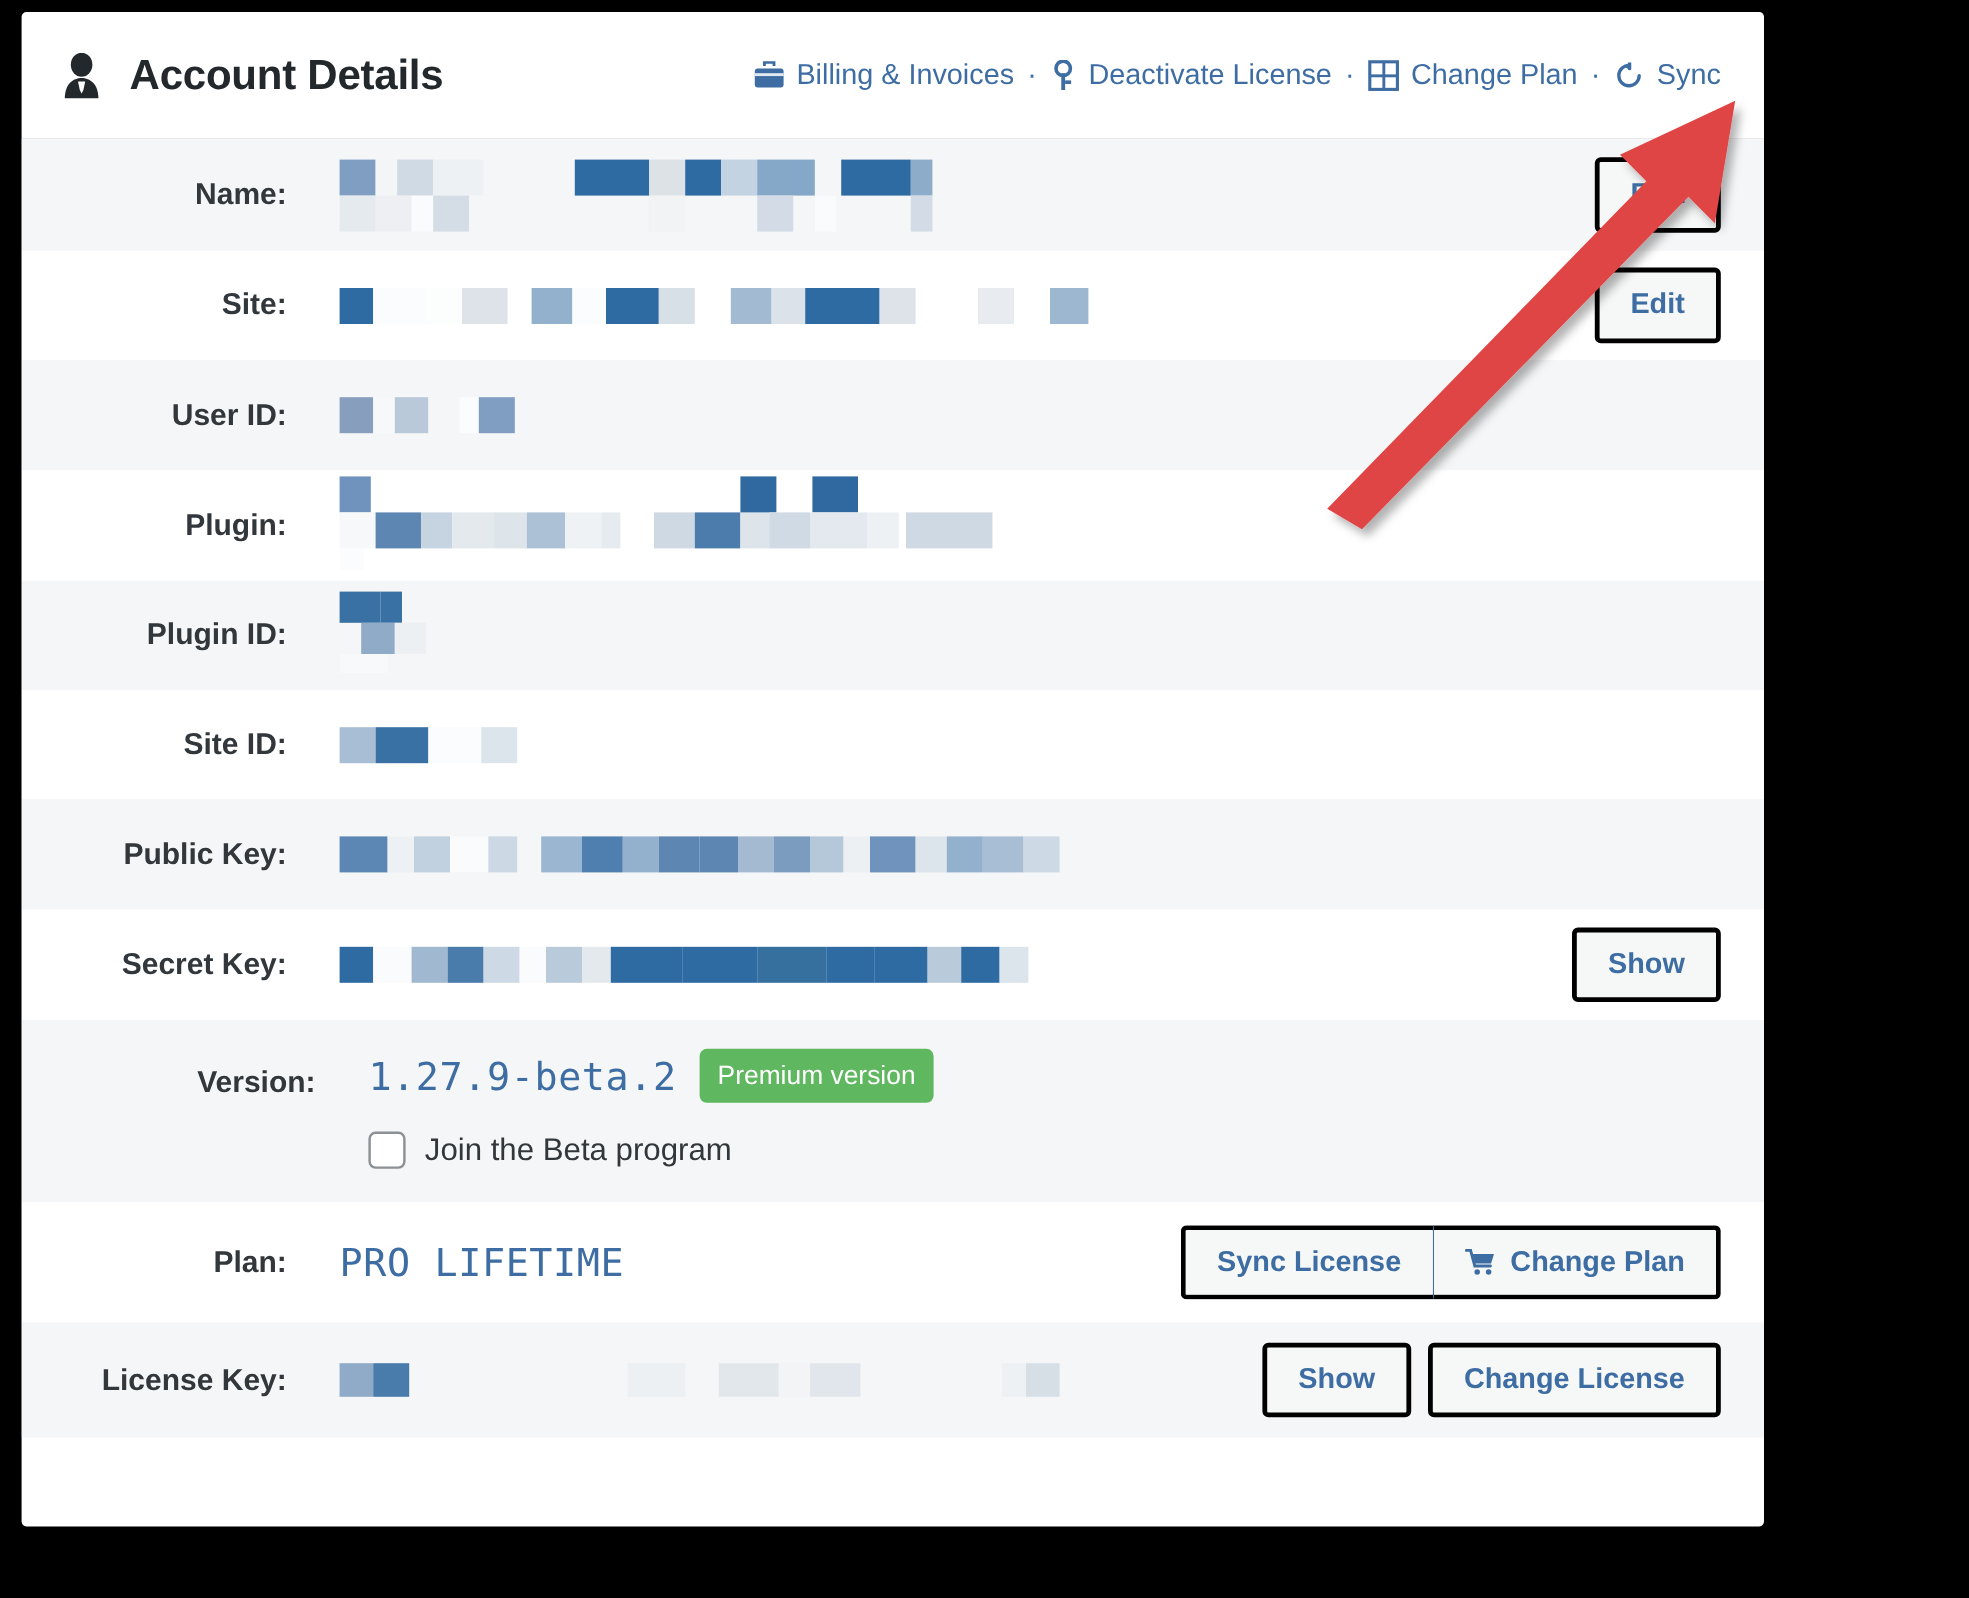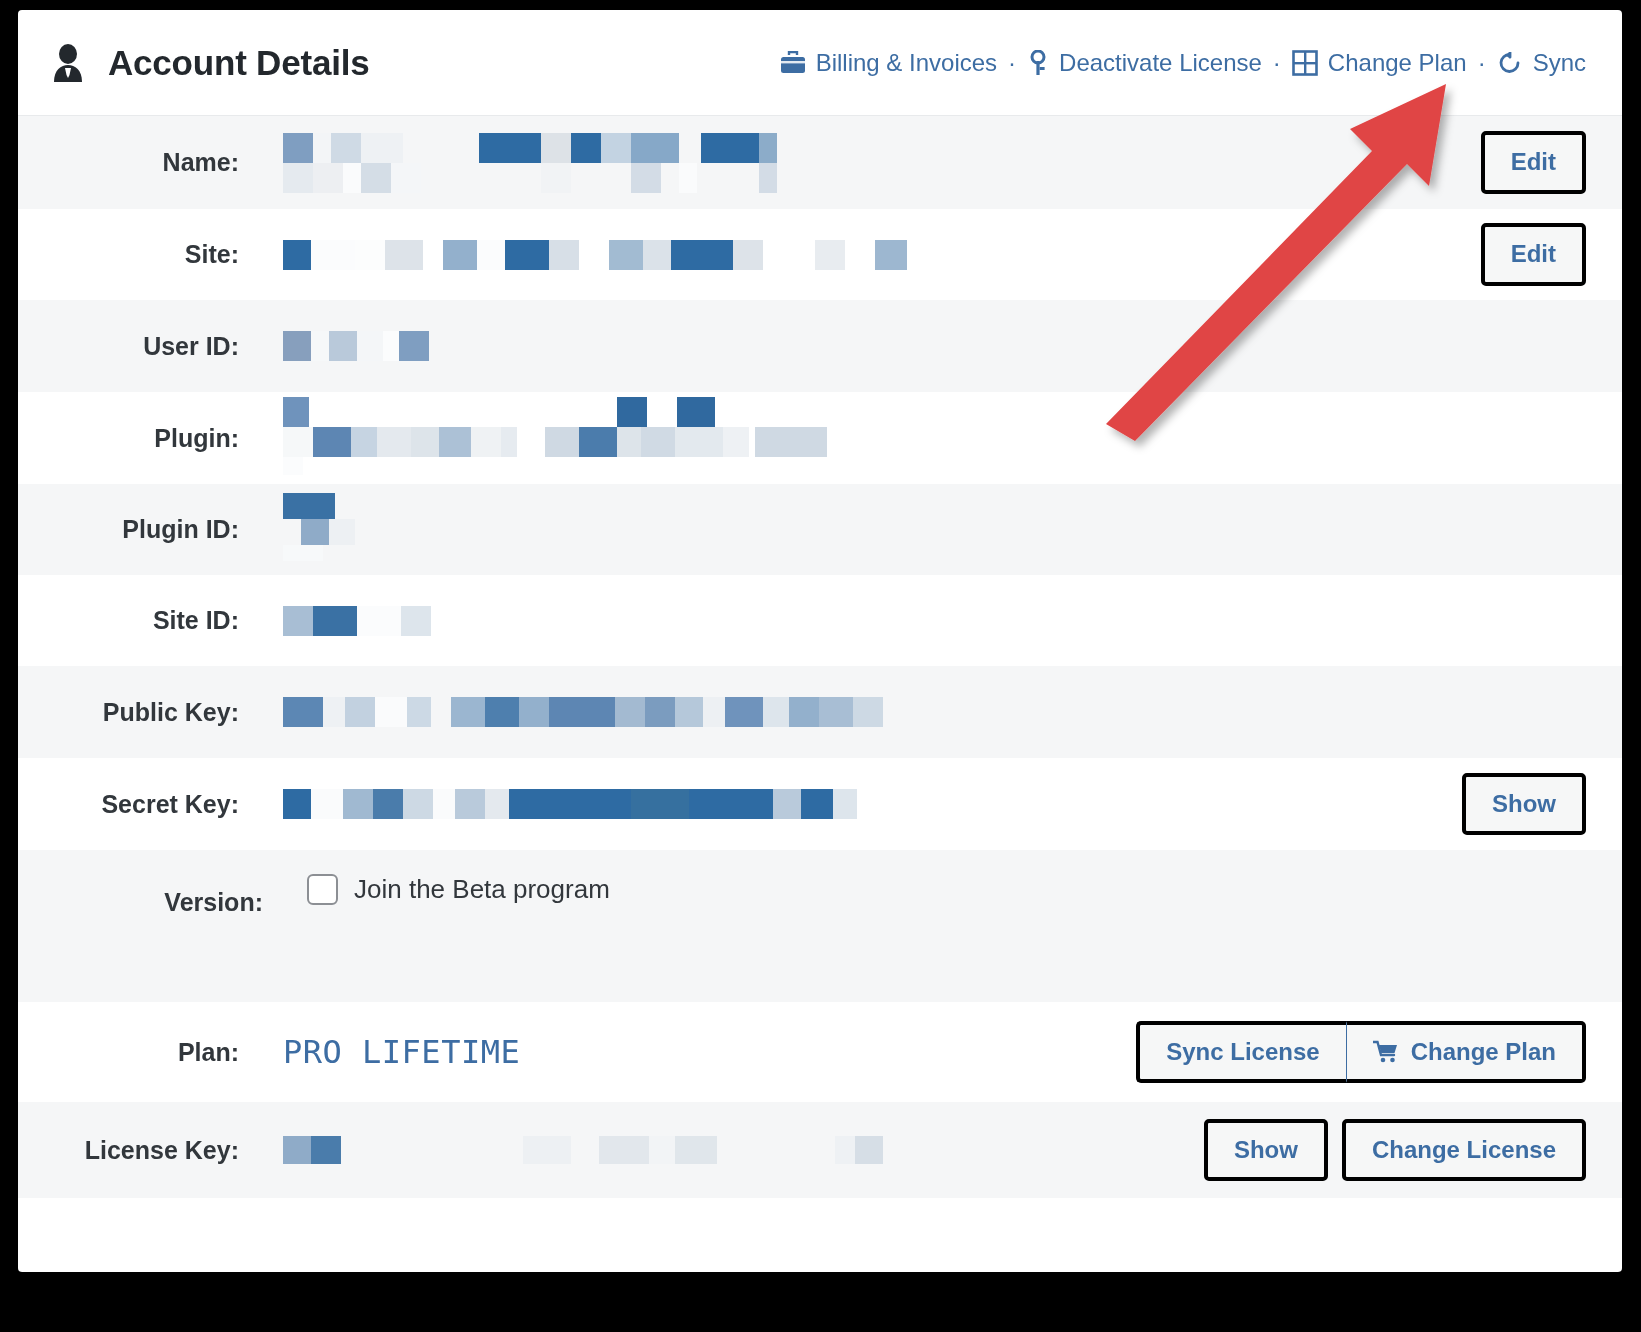--- a/index.html
+++ b/index.html
@@ -11,21 +11,21 @@
   }
   #screen {
     position: relative;
     width: 1641px; height: 1332px;
     background: #000000;
     overflow: hidden;
   }
   .panel {
     position: absolute;
     left: 18px; top: 10px;
-    width: 1604px; height: 1262px;
+    width: 1452px; height: 1262px;
     background: #ffffff;
     border-radius: 4px;
     overflow: hidden;
   }
 
   
   .panel-header {
     position: relative;
     height: 106px;
     border-bottom: 1px solid #e8eaec;
@@ -440,20 +440,24 @@
         </div>
         <div class="row-actions">
           <button class="btn btn-lg">Show</button>
         </div>
       </div>
 
       <div class="row alt" style="min-height:152px;align-items:flex-start;padding-left:24px;">
         <div class="row-label" style="padding-top:38px;">Version:</div>
         <div class="row-value" style="align-items:flex-start;">
           <div class="version-stack">
+            <div class="version-line">
+              <span class="mono-val">1.27.9-beta.2</span>
+              <span class="badge-premium">Premium version</span>
+            </div>
             <div class="beta-line">
               <span class="cbx"></span>
               <span class="beta-label">Join the Beta program</span>
             </div>
           </div>
         </div>
       </div>
 
       <div class="row plain" style="min-height:100px;">
         <div class="row-label">Plan:</div>

